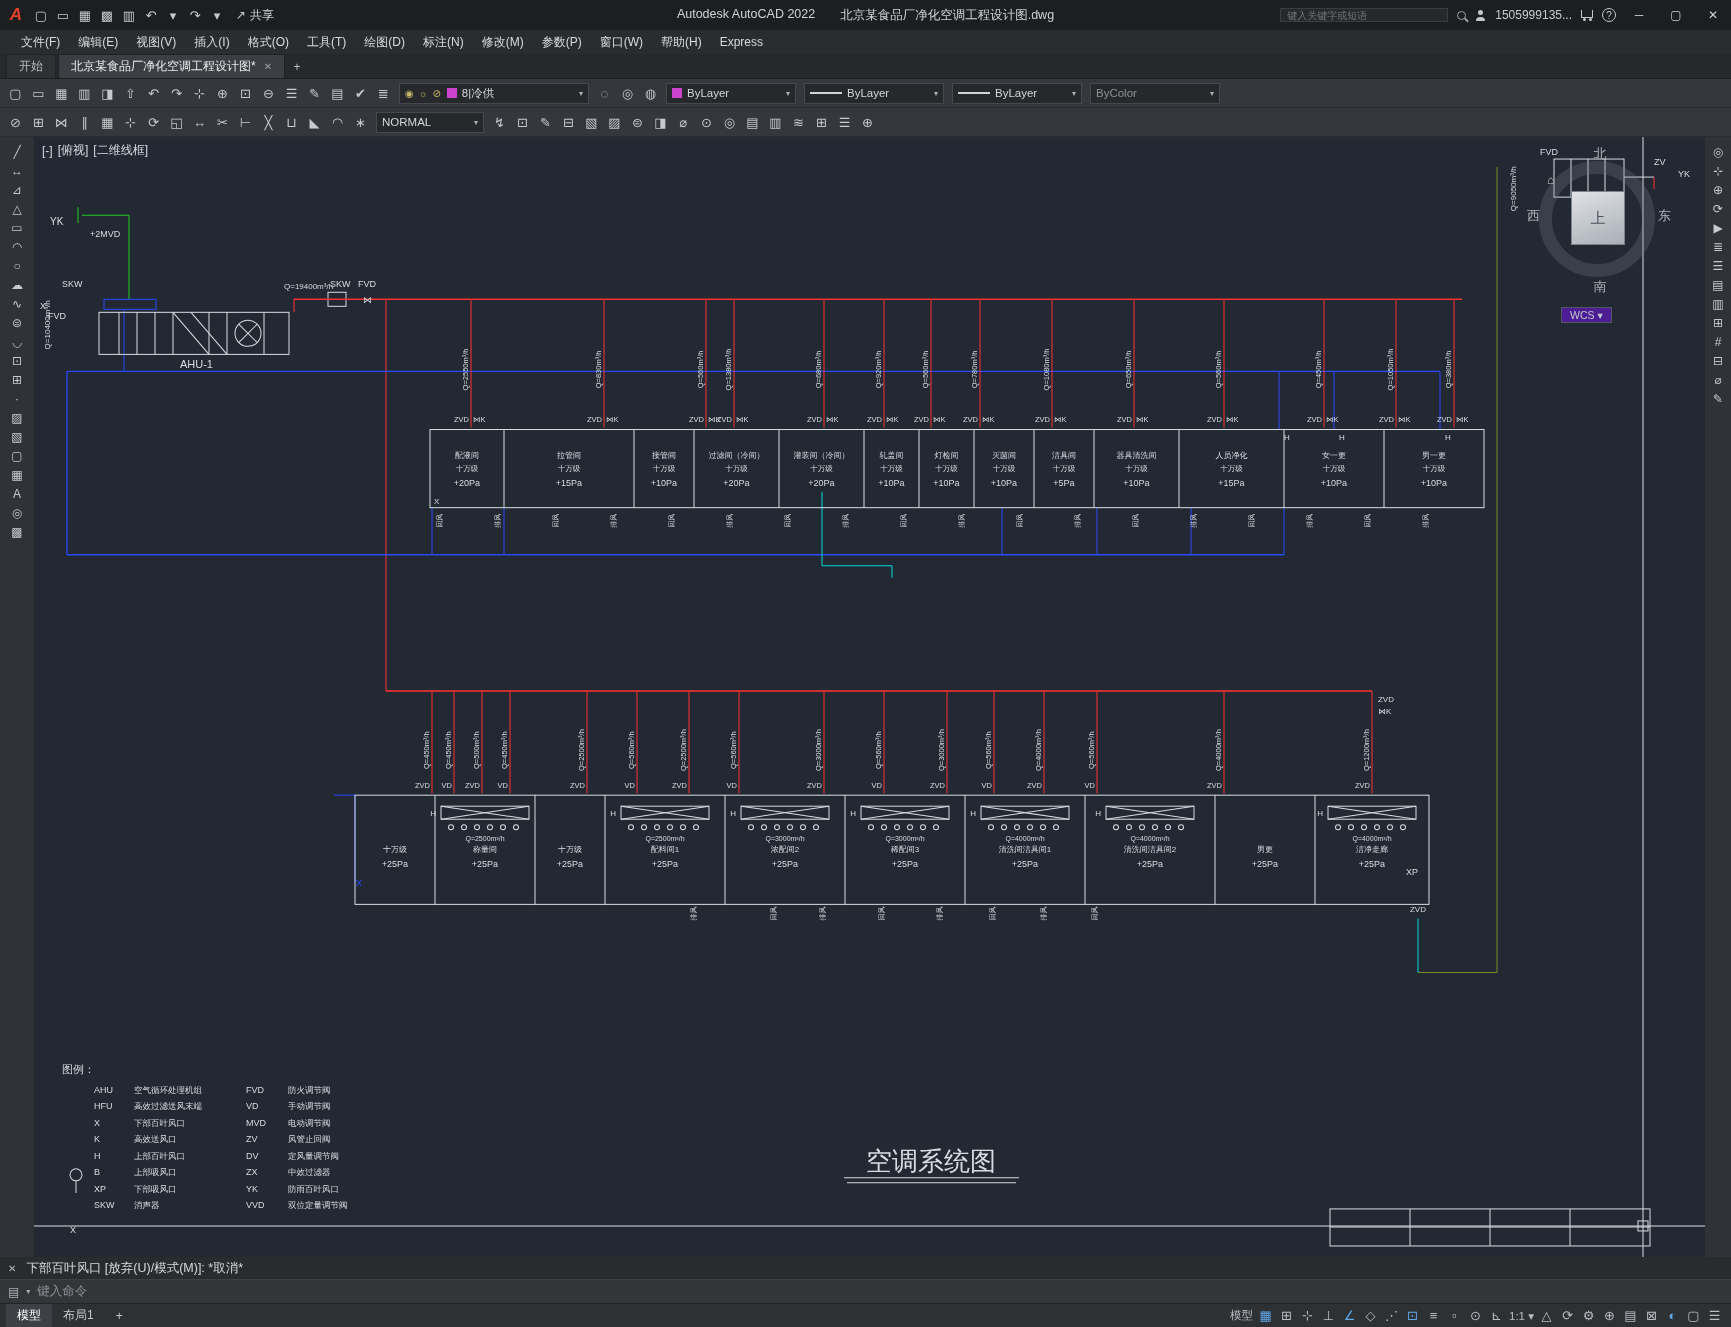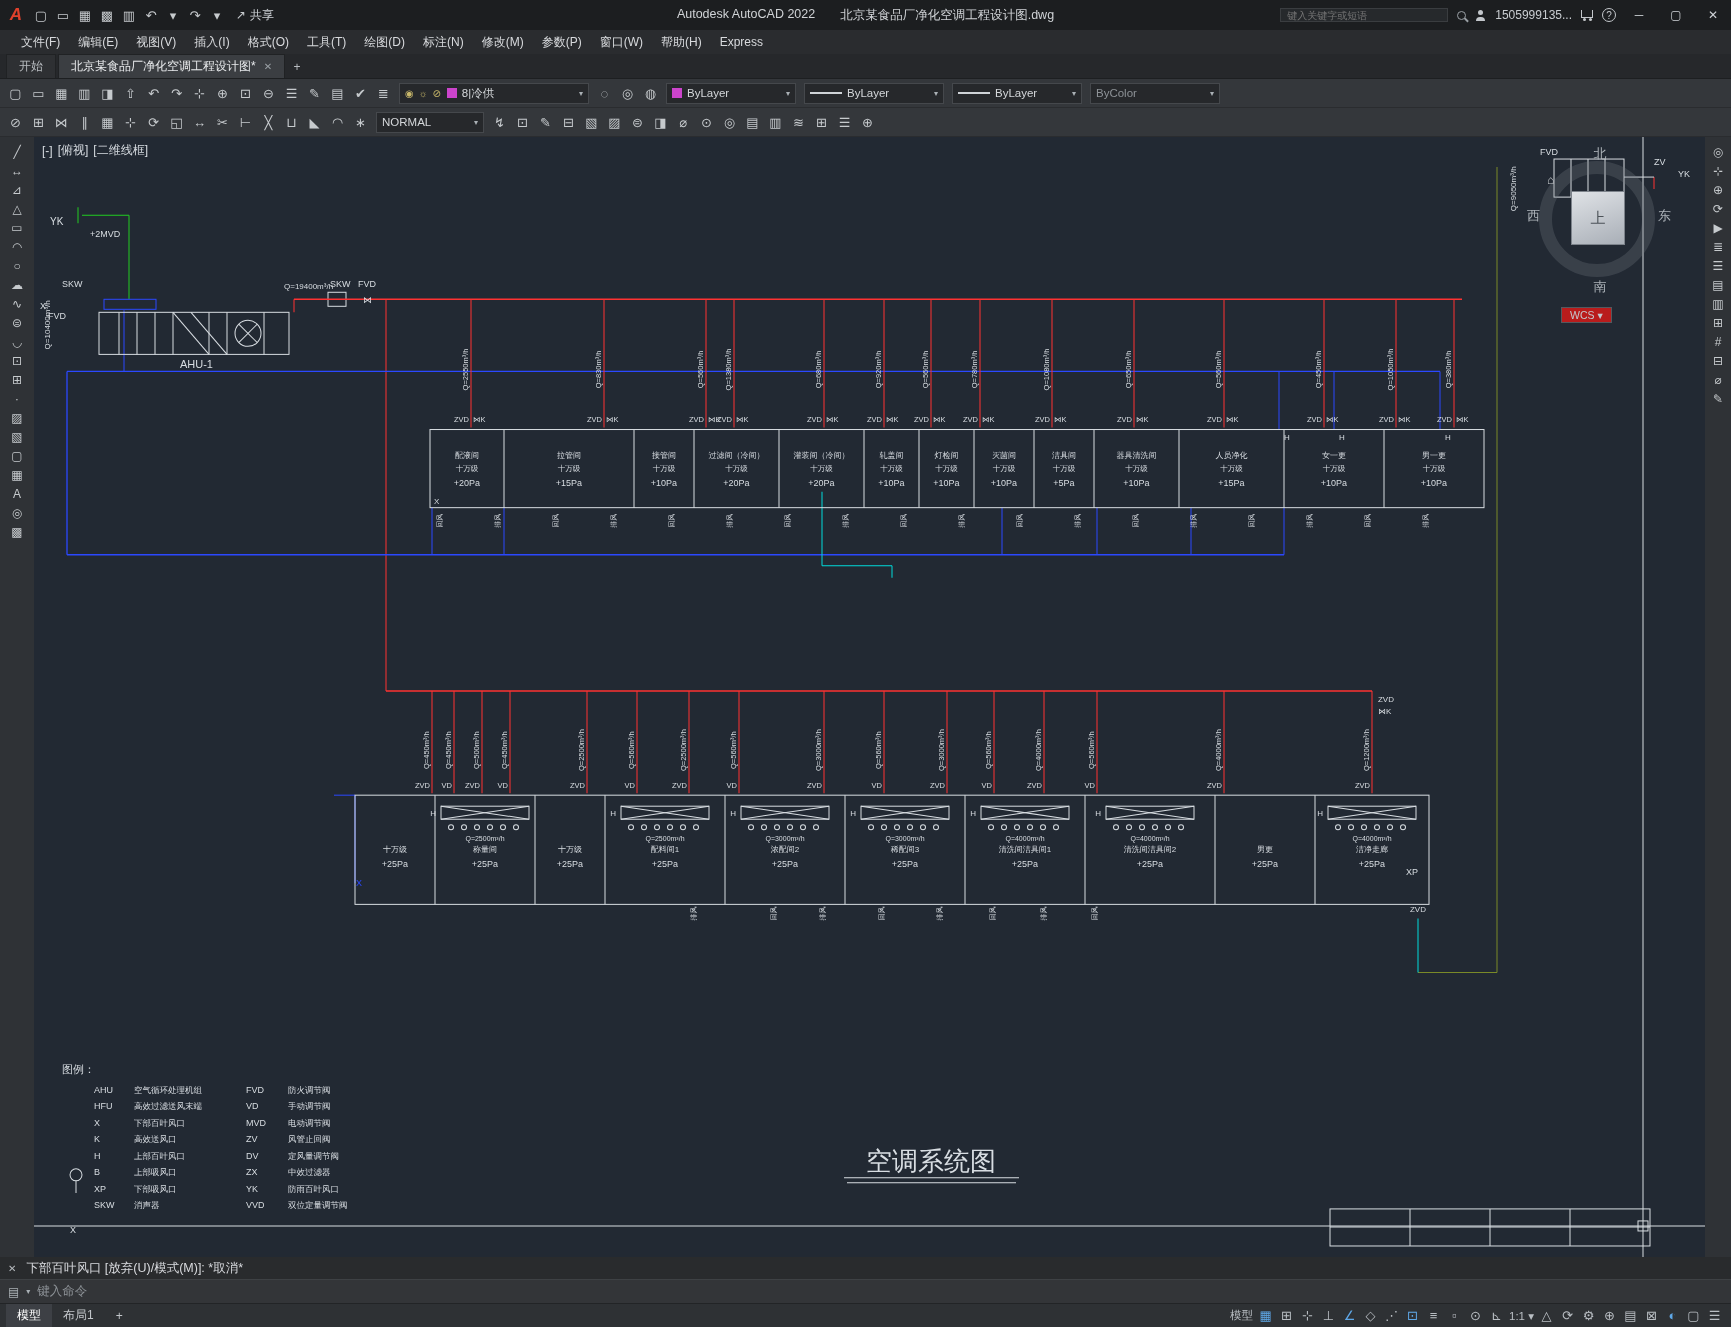--- a/index.html
+++ b/index.html
@@ -63,21 +63,21 @@
 
   
   .viewcube{position:absolute;top:8px;right:30px;width:150px;height:182px;color:#aeb4ba}
   .vc-ring{position:absolute;top:16px;left:14px;width:116px;height:116px;border-radius:50%;border:13px solid rgba(120,126,134,.28)}
   .vc-n{position:absolute;top:0;left:50%;transform:translateX(-50%);font-size:13px}
   .vc-s{position:absolute;top:133px;left:50%;transform:translateX(-50%);font-size:13px}
   .vc-w{position:absolute;top:62px;left:2px;font-size:13px}
   .vc-e{position:absolute;top:62px;right:4px;font-size:13px}
   .vc-cube{position:absolute;top:46px;left:46px;width:54px;height:54px;background:linear-gradient(160deg,#dfe2e6,#a9afb7);border:1px solid #7d838b;display:flex;align-items:center;justify-content:center;color:#4c5258;font-size:15px}
   .vc-home{position:absolute;top:28px;left:22px;font-size:12px;color:#c6cacd}
-  .wcs{position:absolute;top:162px;left:36px;background:#b91c1c;border:1px solid #54585e;font-size:10.5px;padding:1px 8px;color:#c3c8cd}
+  .wcs{position:absolute;top:162px;left:36px;background:#4c1d95;border:1px solid #54585e;font-size:10.5px;padding:1px 8px;color:#c3c8cd}
 
   
   .cmd{flex:none;background:#2a2c2e}
   .cmd-history{height:22px;display:flex;align-items:center;gap:10px;padding:0 8px;font-size:12.5px;color:#d8dade;background:#292b2d}
   .cmd-close{color:#b7bbbf;font-size:10px}
   .cmd-input{height:24px;display:flex;align-items:center;gap:7px;background:#333538;border-top:1px solid #3e4144;padding:0 8px;font-size:12.5px}
   .cmd-ghost{color:#8d9297}
   .cmd-ic{color:#aab0b5;font-size:12px}
   .cmd-caret{color:#aab0b5;font-size:8px}
 

